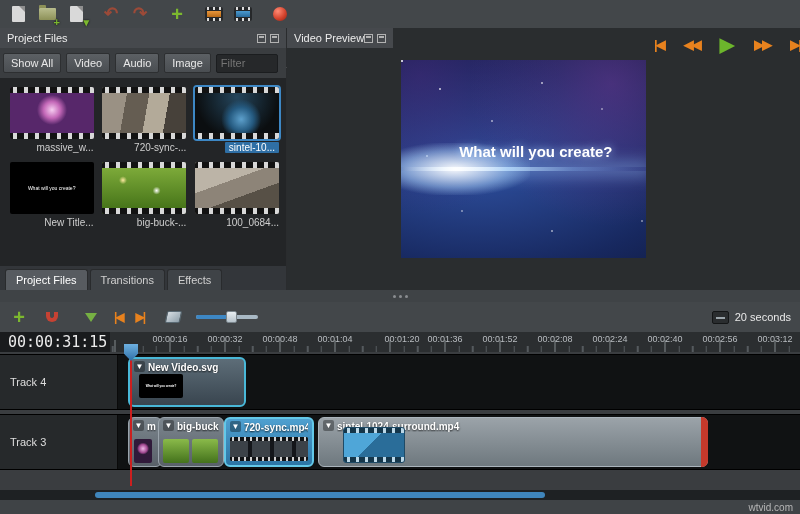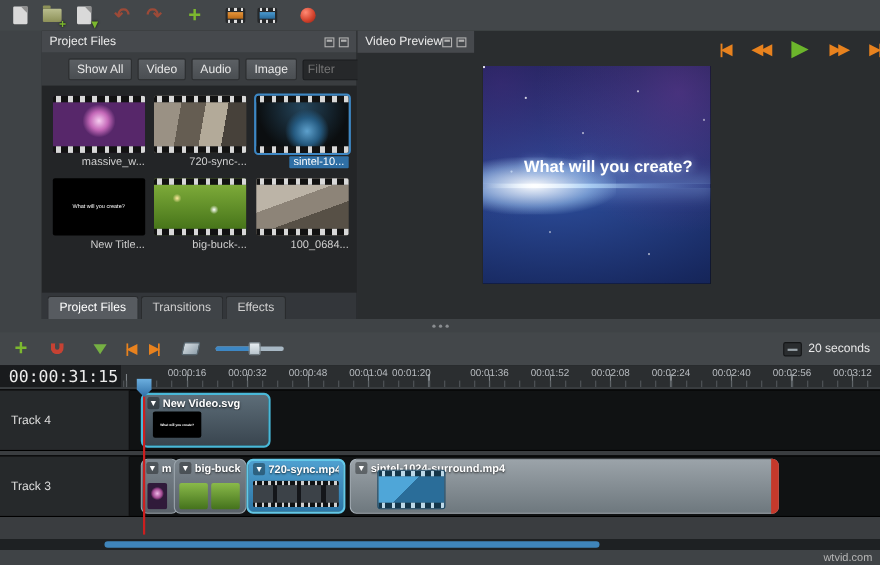--- a/index.html
+++ b/index.html
@@ -19,30 +19,30 @@
   .icon-plus { color:#7cb82f; font-size:20px; font-weight:bold; line-height:18px; }
   .icon-film { width:18px; height:14px; background:#26282a; border-radius:2px; position:relative; overflow:hidden; }
   .icon-film::before,.icon-film::after { content:""; position:absolute; left:0; right:0; height:3px;
       background-image:repeating-linear-gradient(to right,transparent 0 2px,#ddd 2px 4px,transparent 4px 6px); }
   .icon-film::before { top:0; } .icon-film::after { bottom:0; }
   .film-orange { position:absolute; top:4px; left:2px; right:2px; height:6px; background:linear-gradient(#e8963a,#b96a18); }
   .film-blue { position:absolute; top:4px; left:2px; right:2px; height:6px; background:linear-gradient(#4a9ad0,#2a6a9a); }
   .icon-record { width:14px; height:14px; border-radius:50%; background:radial-gradient(circle at 35% 30%,#ff8a74,#d4442e 55%,#8e1f10); }
 
   
-  .main-row { height:262px; display:flex; flex:0 0 auto;margin-left:38px; }
+  .main-row { height:262px; display:flex; flex:0 0 auto; }
   .left-panel { width:287px; display:flex; flex-direction:column; border-right:1px solid #2a2c2e; background:#232527; }
   .right-panel { flex:1; display:flex; flex-direction:row; background:#2a2d2f; }
   .panel-h { height:20px; background:#46494d; display:flex; align-items:center; padding:0 7px; font-size:11px; color:#ececec; flex:0 0 auto; }
   .dock-icons { margin-left:auto; display:flex; gap:4px; }
   .dock-ic { width:9px; height:9px; border:1px solid #b2b2b2; position:relative; }
   .dock-ic::after { content:""; position:absolute; left:1px; right:1px; top:1px; height:2px; background:#b2b2b2; }
 
   
-  .filter-row { height:30px; background:#3a3d40; display:flex; align-items:center; gap:5px; padding:0 24px; flex:0 0 auto; }
+  .filter-row { height:30px; background:#3a3d40; display:flex; align-items:center; gap:5px; padding:0 3px; flex:0 0 auto; }
   .fbtn { background:linear-gradient(#5c6064,#4a4e52); border:1px solid #2d2f31; border-radius:2px; font-size:11px; color:#e8e8e8; padding:3px 7px; white-space:nowrap; }
   .filter-input { width:62px; height:19px; background:#26282a; border:1px solid #1b1d1f; color:#bbb; font-size:11px; padding:0 4px; border-radius:2px; }
   .brush-btn { width:20px; height:20px; display:flex; align-items:center; justify-content:center; }
 
   
   .thumbs { flex:1; background:#232527; padding:9px 7px; display:grid; grid-template-columns:repeat(3,1fr); gap:9px 6px; align-content:start; }
   .thumb { display:flex; flex-direction:column; align-items:flex-end; gap:3px; }
   .timg { width:84px; height:52px; border-radius:2px; position:relative; overflow:hidden; background:#111; }
   .film::before,.film::after { content:""; position:absolute; left:0; right:0; height:6px; background-color:#121212; z-index:3;
       background-image:repeating-linear-gradient(to right,transparent 0 3px,#d8d8d8 3px 7px,transparent 7px 11px); }
@@ -319,21 +319,21 @@
       </div>
     </div>
 
     <div class="ruler-row">
       <div class="timecode">00:00:31:15</div>
       <div class="ruler">
         <span class="rlabel" style="left:60px">00:00:16</span>
         <span class="rlabel" style="left:115px">00:00:32</span>
         <span class="rlabel" style="left:170px">00:00:48</span>
         <span class="rlabel" style="left:225px">00:01:04</span>
-        <span class="rlabel" style="left:264px">00:01:20</span>
+        <span class="rlabel" style="left:292px">00:01:20</span>
         <span class="rlabel" style="left:335px">00:01:36</span>
         <span class="rlabel" style="left:390px">00:01:52</span>
         <span class="rlabel" style="left:445px">00:02:08</span>
         <span class="rlabel" style="left:500px">00:02:24</span>
         <span class="rlabel" style="left:555px">00:02:40</span>
         <span class="rlabel" style="left:610px">00:02:56</span>
         <span class="rlabel" style="left:665px">00:03:12</span>
       </div>
     </div>
 

